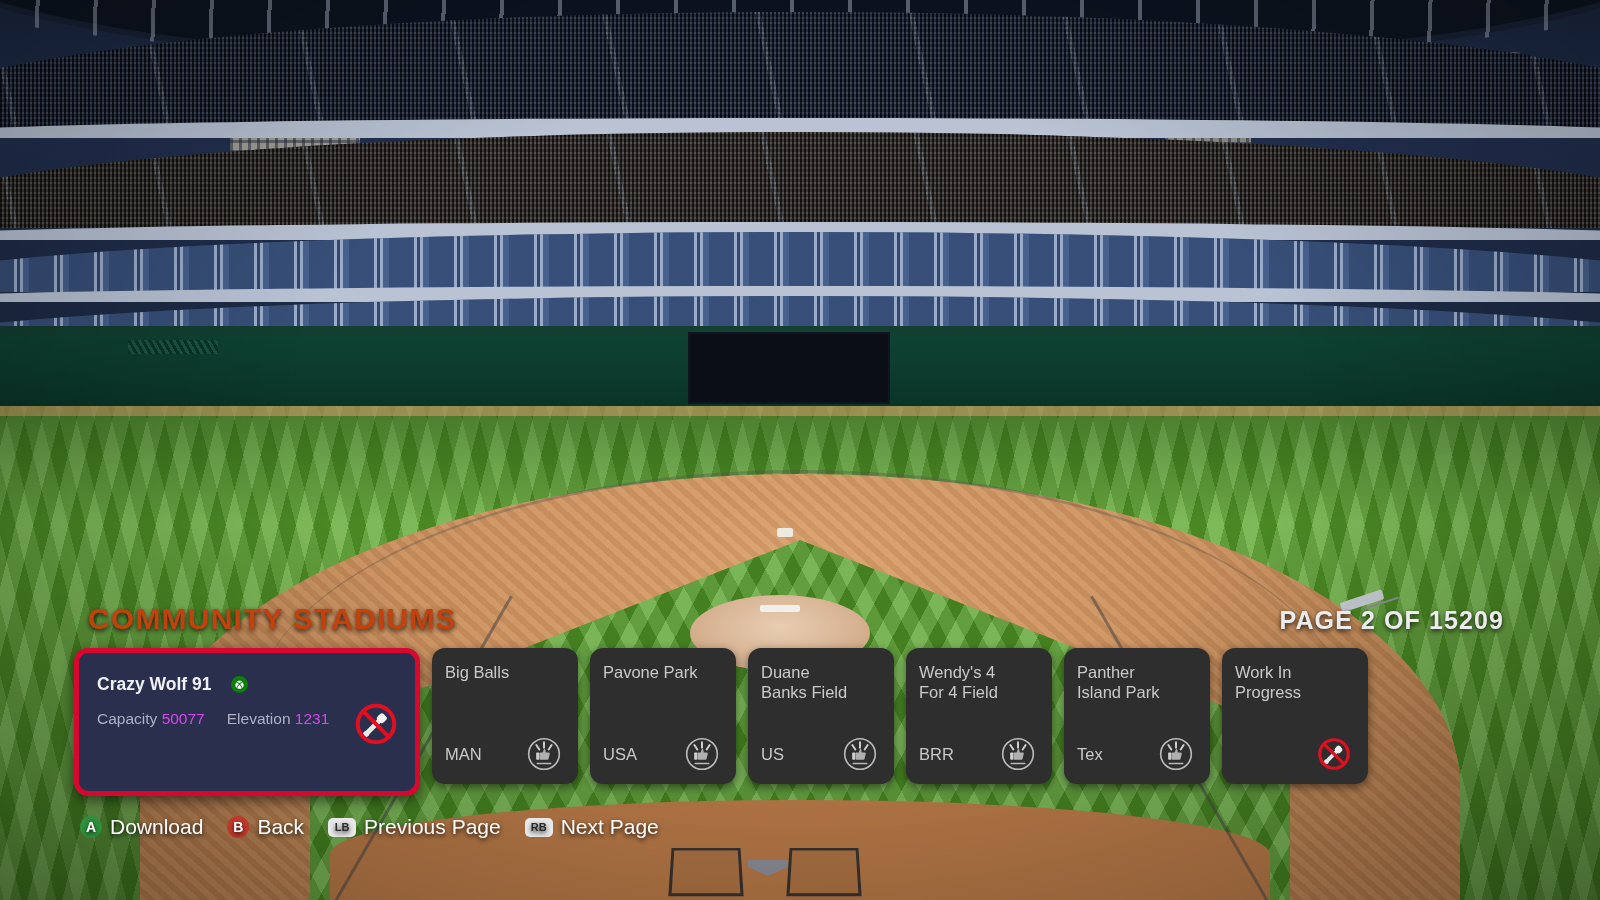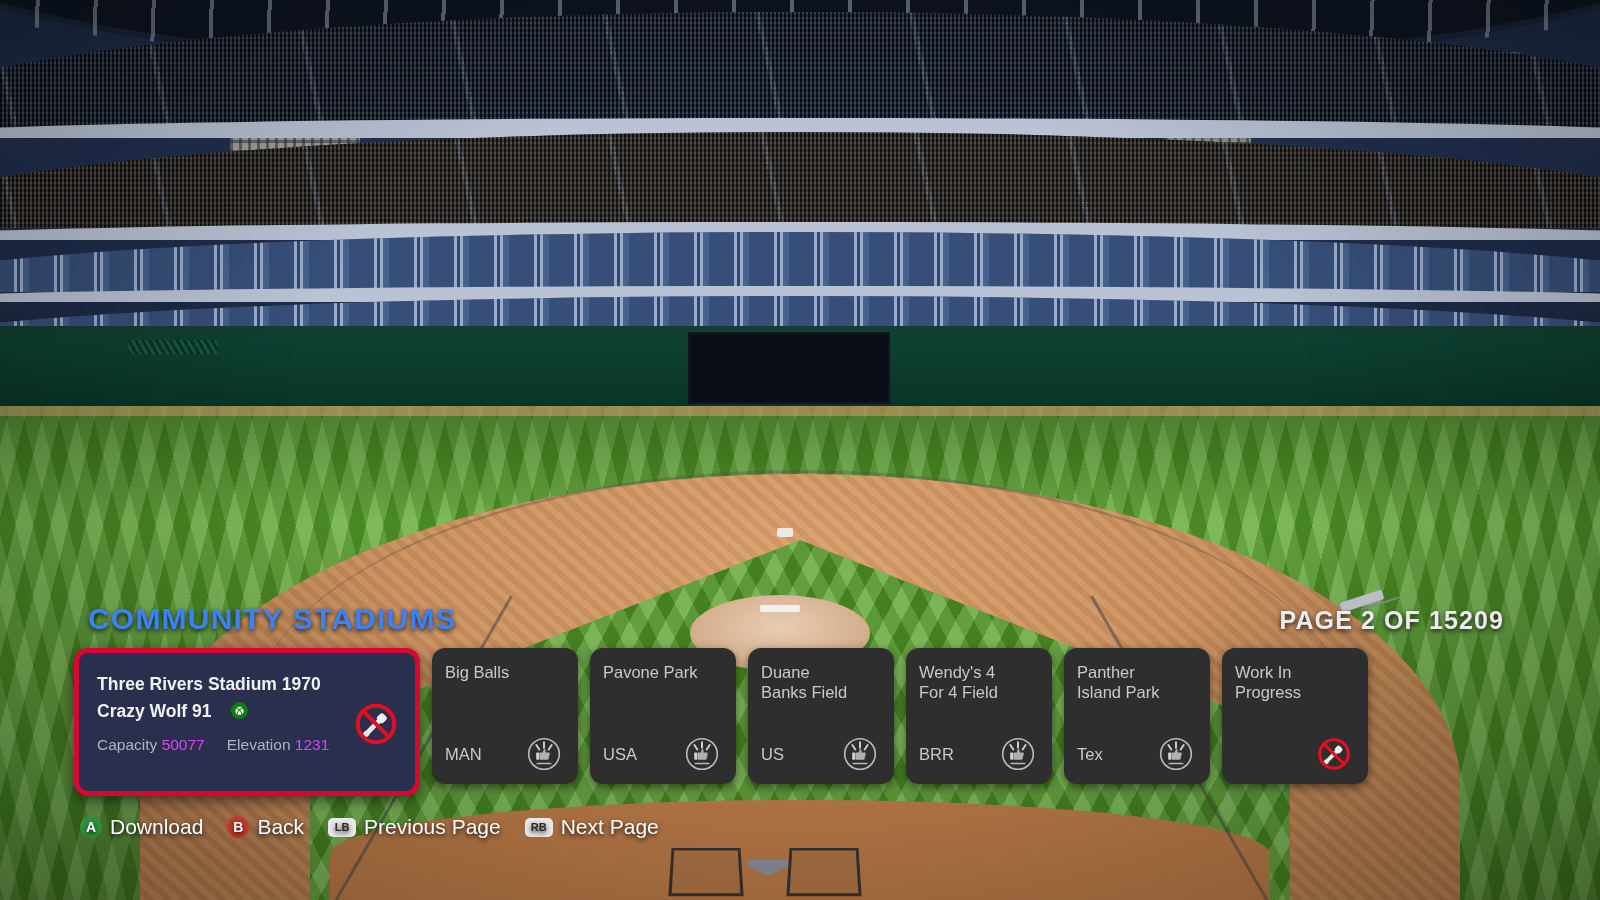--- a/index.html
+++ b/index.html
@@ -219,21 +219,21 @@
     background:radial-gradient(ellipse at 50% 45%, rgba(0,0,0,0) 45%, rgba(0,0,0,.32) 100%);
     pointer-events:none;
   }
 
   
   .ui { position:absolute; inset:0; }
 
   .hdr-title{
     position:absolute; left:88px; top:602px;
     font-size:30px; font-weight:700; letter-spacing:1.2px;
-    color:#3b82f6; text-shadow:0 2px 5px rgba(0,0,0,.8);
+    color:#c2410c; text-shadow:0 2px 5px rgba(0,0,0,.8);
   }
   .hdr-page{
     position:absolute; right:96px; top:606px;
     font-size:25px; font-weight:700; letter-spacing:1.1px;
     color:#ececef; text-shadow:0 2px 5px rgba(0,0,0,.8);
   }
 
   
   .rail{
     position:absolute; left:74px; top:648px;
@@ -390,21 +390,20 @@
 
   <div class="ui">
 
     <div class="hdr-title">COMMUNITY STADIUMS</div>
 
     <div class="hdr-page">PAGE 2 OF 15209</div>
 
     <div class="rail">
 
       <div class="card-sel">
-        <div class="sel-name">Three Rivers Stadium 1970</div>
         <div class="sel-author">
           <span>Crazy Wolf 91</span>
           <span class="xbox-badge">
             <svg width="13" height="13" viewBox="0 0 24 24" aria-hidden="true">
               <circle cx="12" cy="12" r="11" fill="#107c10"></circle>
               <path d="M12 5.2c2.1 0 3.9.9 4.9 2.2-1.2-.5-3 .5-4.9 2.3-1.9-1.8-3.7-2.8-4.9-2.3 1-1.3 2.8-2.2 4.9-2.2zM6.1 8.6c.9-.4 2.9.8 4.6 2.7-2 2.3-3.6 5-4.3 7.1C5 17 4.3 15.1 4.3 13c0-1.7.7-3.3 1.8-4.4zm11.8 0c1.1 1.1 1.8 2.7 1.8 4.4 0 2.1-.7 4-2.1 5.4-.7-2.1-2.3-4.8-4.3-7.1 1.7-1.9 3.7-3.1 4.6-2.7zM12 12.4c1.8 2 3.5 4.6 4.2 6.3-1.2.8-2.7 1.3-4.2 1.3s-3-.5-4.2-1.3c.7-1.7 2.4-4.3 4.2-6.3z" fill="#ffffff"></path>
             </svg>
           </span>
         </div>
         <div class="sel-stats">

